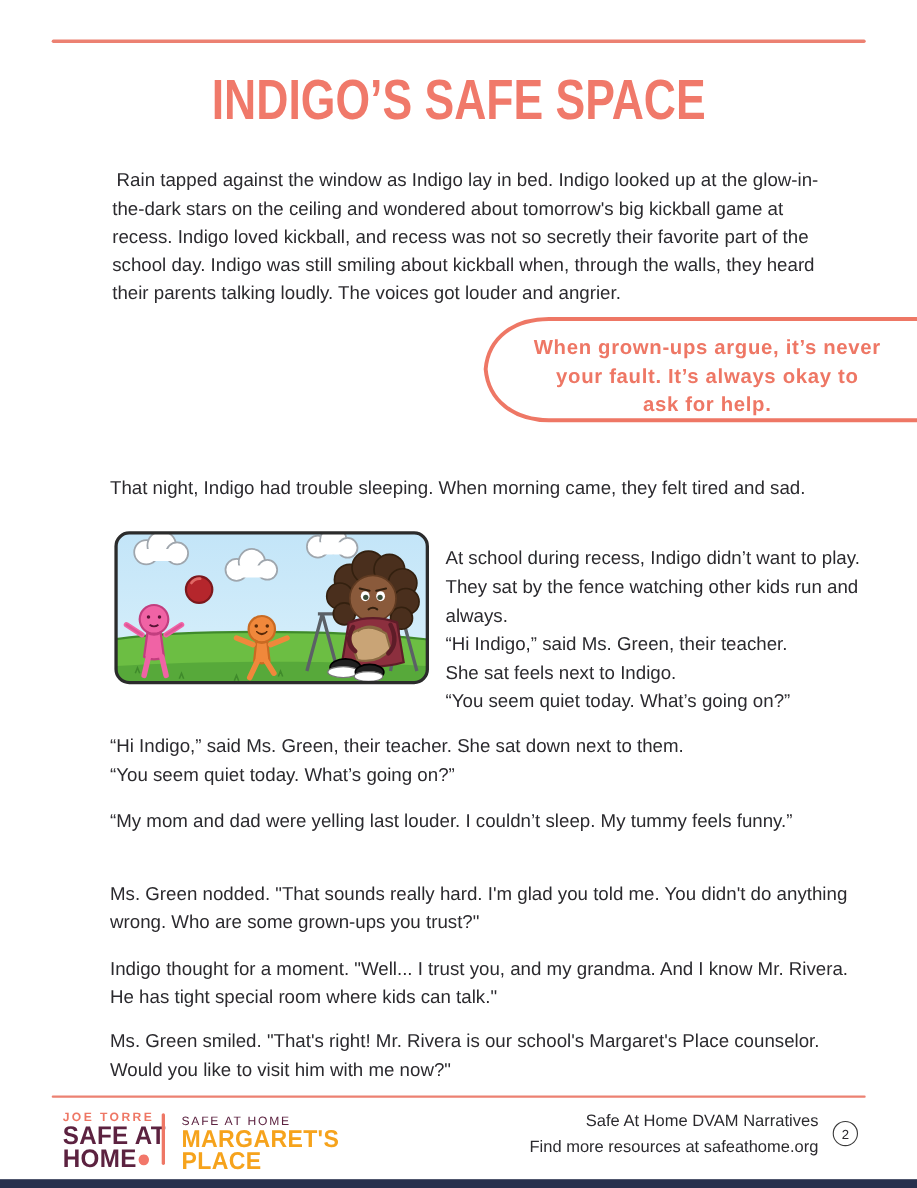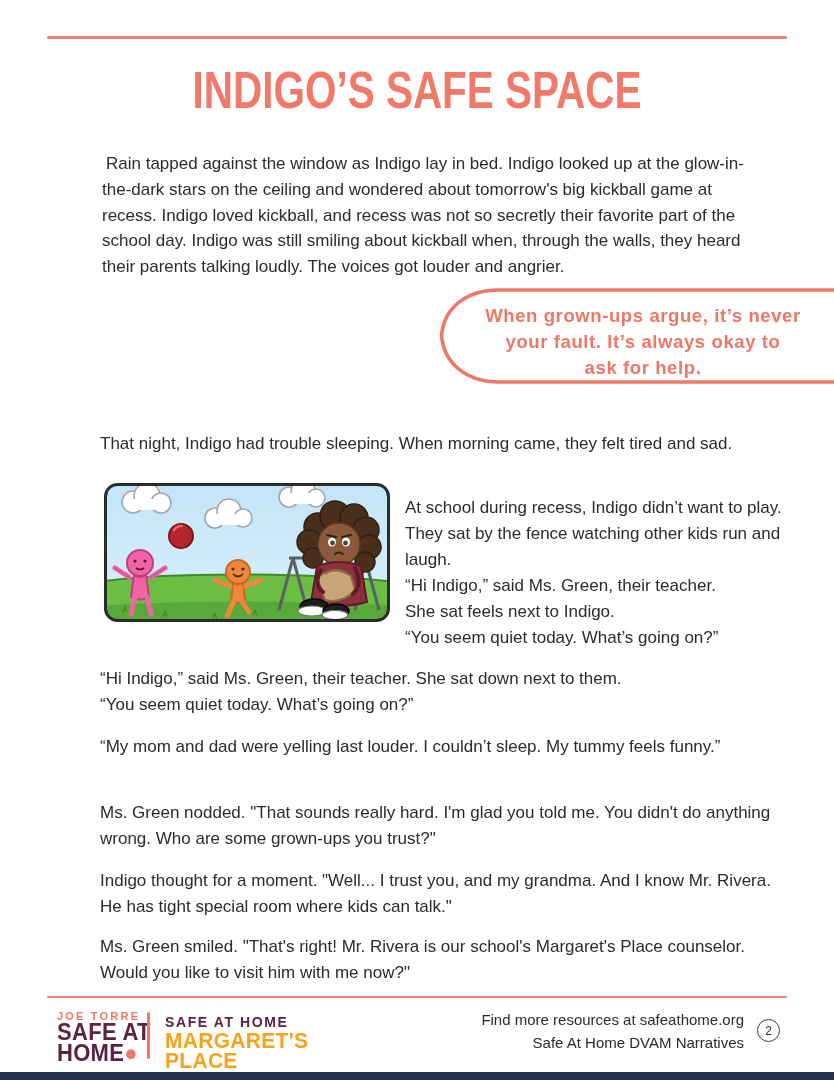--- a/index.html
+++ b/index.html
@@ -40,21 +40,21 @@
   
   .illo{position:absolute;left:103px;top:482px;width:288px;height:141px;}
 
   
   .logo1{position:absolute;left:57px;top:1010px;}
   .logo1-eyebrow{color:#ee7765;font-size:11px;font-weight:700;letter-spacing:2.2px;}
   .logo1-big{color:#5c2240;font-size:22px;font-weight:900;line-height:20px;letter-spacing:0.3px;transform:scaleY(1.05);transform-origin:left top;}
   .logo1-dot{color:#f2776a;font-size:22px;line-height:20px;}
   .footer-divider{position:absolute;left:147px;top:1012px;width:3px;height:47px;background:#ee7765;border-radius:2px;}
   .logo2{position:absolute;left:165px;top:1014px;}
-  .logo2-eyebrow{color:#5c2240;font-size:14px;font-weight:700;letter-spacing:1.6px;}
+  .logo2-eyebrow{color:#5c2240;font-size:11px;font-weight:400;letter-spacing:1.6px;}
   .logo2-big{color:#f6a31c;font-size:21px;font-weight:900;line-height:19px;letter-spacing:0.3px;transform:scaleY(1.05);transform-origin:left top;}
   .footer-right{
     position:absolute;right:90px;top:1008px;text-align:right;
     font-size:15px;line-height:23px;color:#2b2a2e;
   }
   .page-circle{
     position:absolute;left:757px;top:1019px;width:21px;height:21px;border:1.6px solid #3a3a3a;
     border-radius:50%;display:flex;align-items:center;justify-content:center;
     font-size:12px;color:#2b2a2e;
   }
@@ -189,21 +189,21 @@
           <ellipse cx="209" cy="129" rx="14" ry="5" fill="#ffffff" stroke="#777" stroke-width="1.2"></ellipse>
           <ellipse cx="233" cy="129" rx="13" ry="7" fill="#1f1f1f" stroke="#000" stroke-width="1.5"></ellipse>
           <ellipse cx="232" cy="133" rx="13" ry="4.5" fill="#ffffff" stroke="#777" stroke-width="1.2"></ellipse>
           <path d="M218,88 q-8,14 2,22 M252,86 q8,16 -2,26" fill="none" stroke="#5e1c28" stroke-width="4" stroke-linecap="round"></path>
         </g>
       </g>
       <rect x="2.5" y="2.5" width="283" height="136" rx="12" fill="none" stroke="#2b2b2b" stroke-width="3"></rect>
     </svg>
   </div>
 
-  <div class="para beside1">At school during recess, Indigo didn’t want to play. They sat by the fence watching other kids run and laugh.</div>
+  <div class="para beside1">At school during recess, Indigo didn’t want to play. They sat by the fence watching other kids run and always.</div>
 
   <div class="para beside2">
     <div>“Hi Indigo,” said Ms. Green, their teacher.</div>
     <div>She sat feels next to Indigo.</div>
     <div>“You seem quiet today. What’s going on?”</div>
   </div>
 
   <div class="para p5">
     <div>“Hi Indigo,” said Ms. Green, their teacher. She sat down next to them.</div>
     <div>“You seem quiet today. What’s going on?”</div>
@@ -231,22 +231,22 @@
 
   <div class="logo2">
     <div class="logo2-eyebrow">SAFE AT HOME</div>
     <div class="logo2-big">
       <span>MARGARET'S</span><br>
       <span>PLACE</span>
     </div>
   </div>
 
   <div class="footer-right">
+    <div>Safe At Home DVAM Narratives</div>
     <div>Find more resources at safeathome.org</div>
-    <div>Safe At Home DVAM Narratives</div>
   </div>
 
   <div class="page-circle">
     <span>2</span>
   </div>
 
   <div class="bottom-bar"></div>
 
 </div>
 

